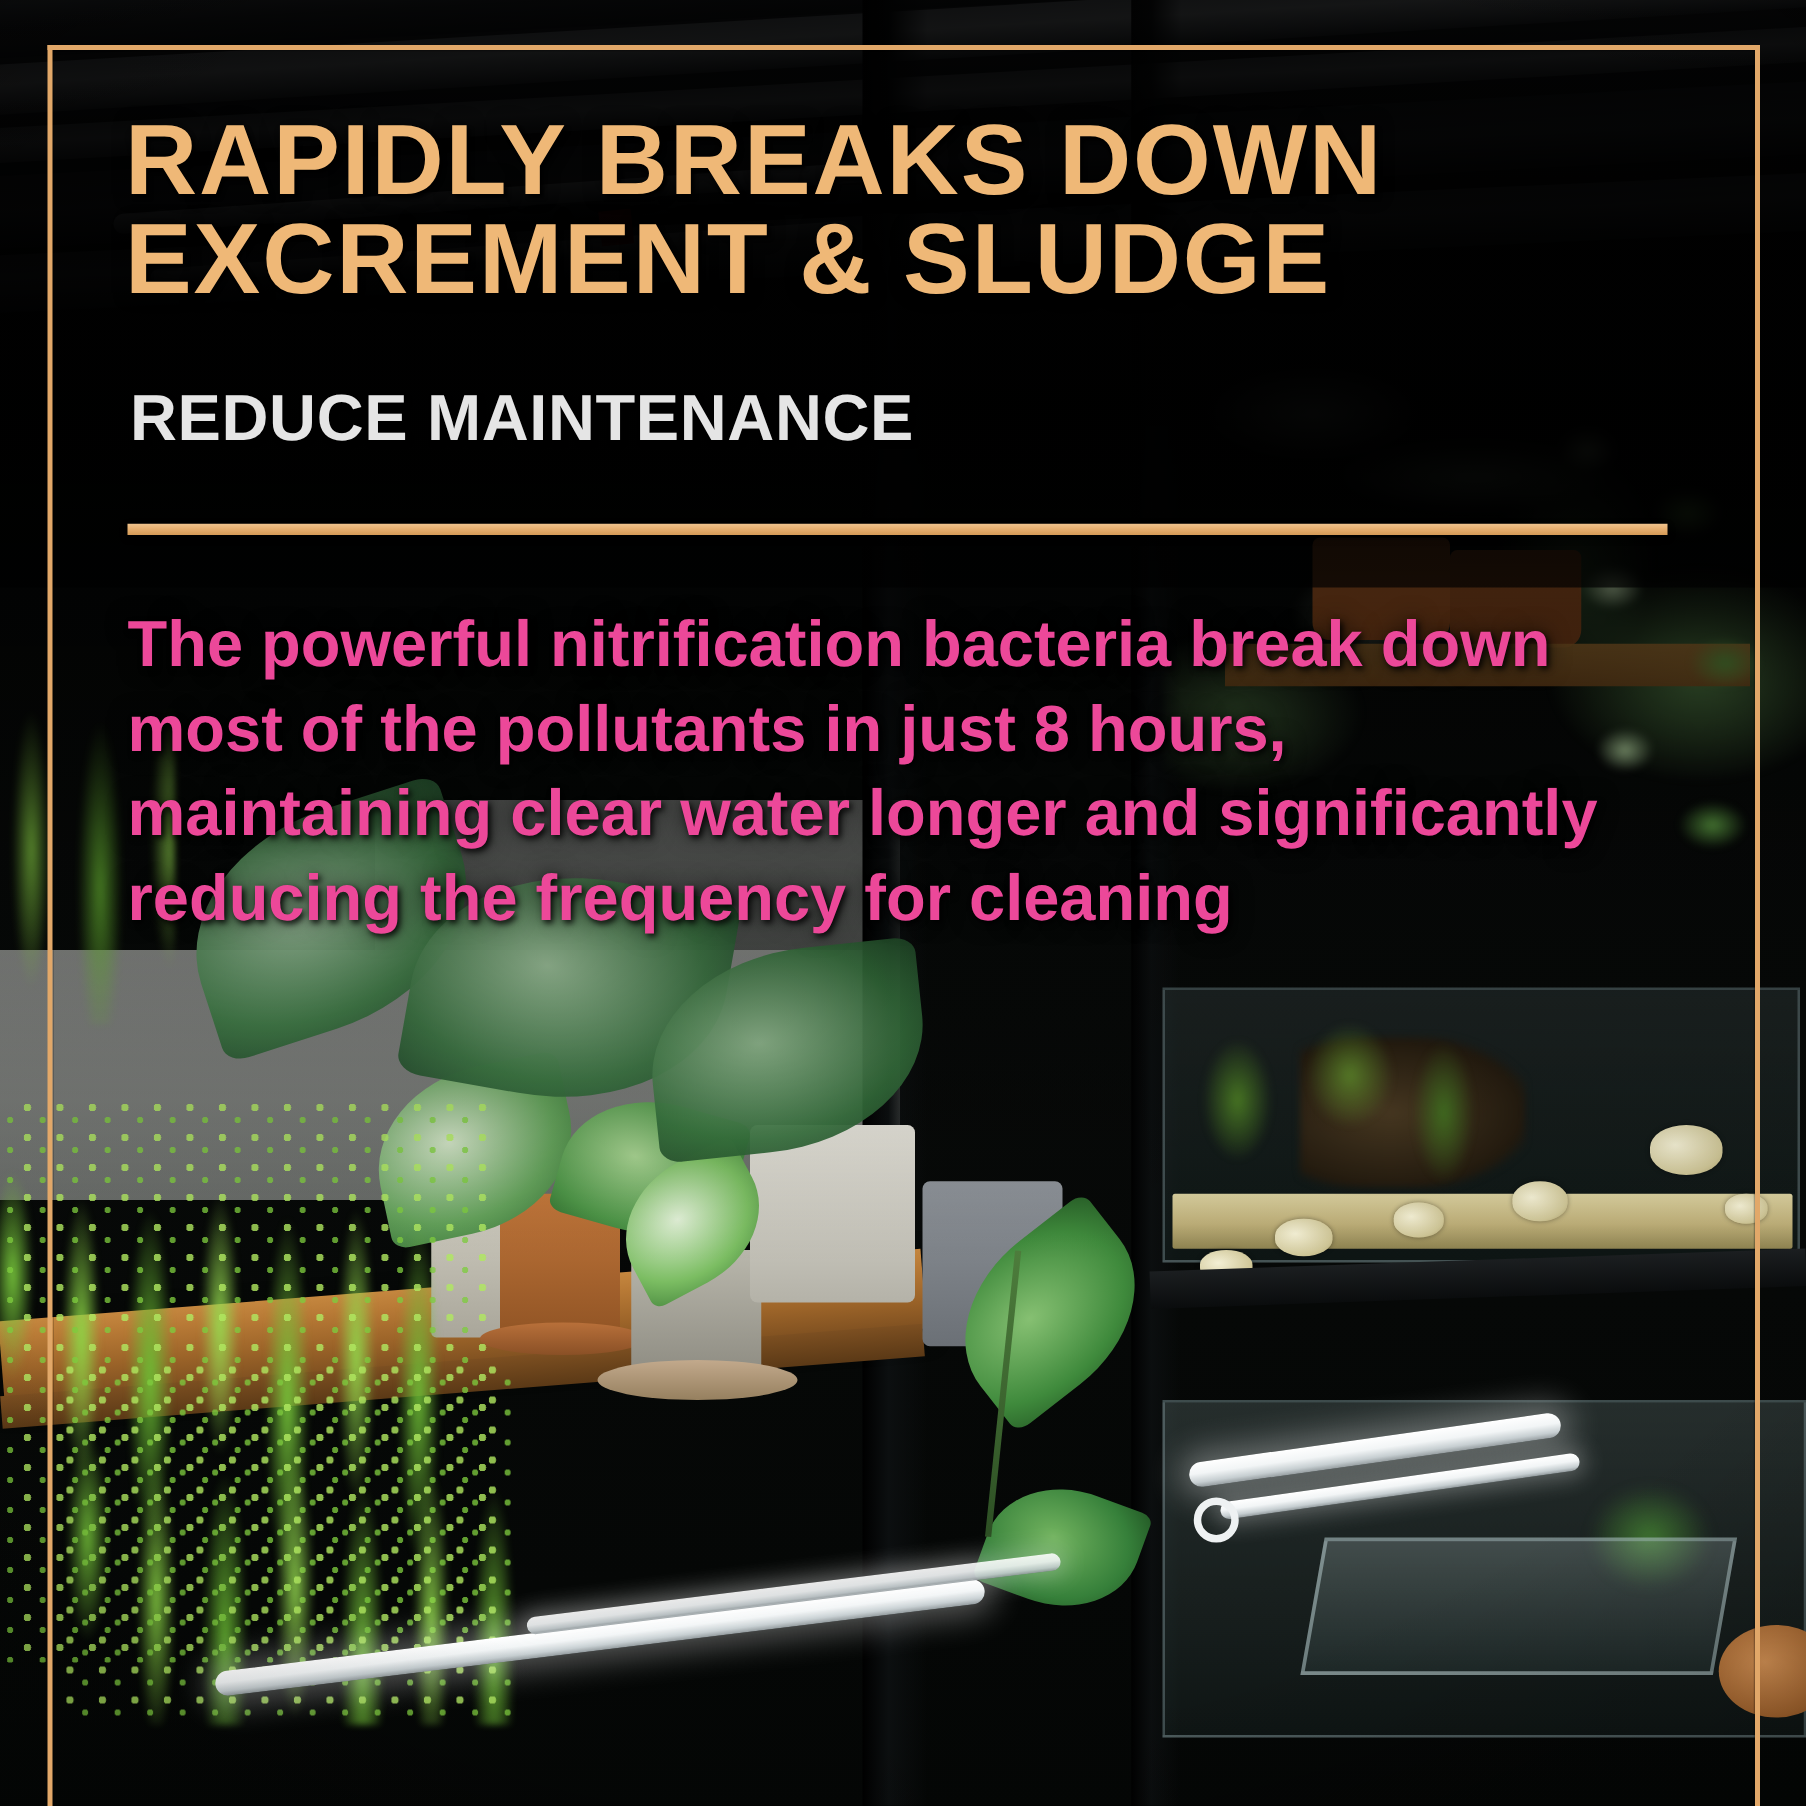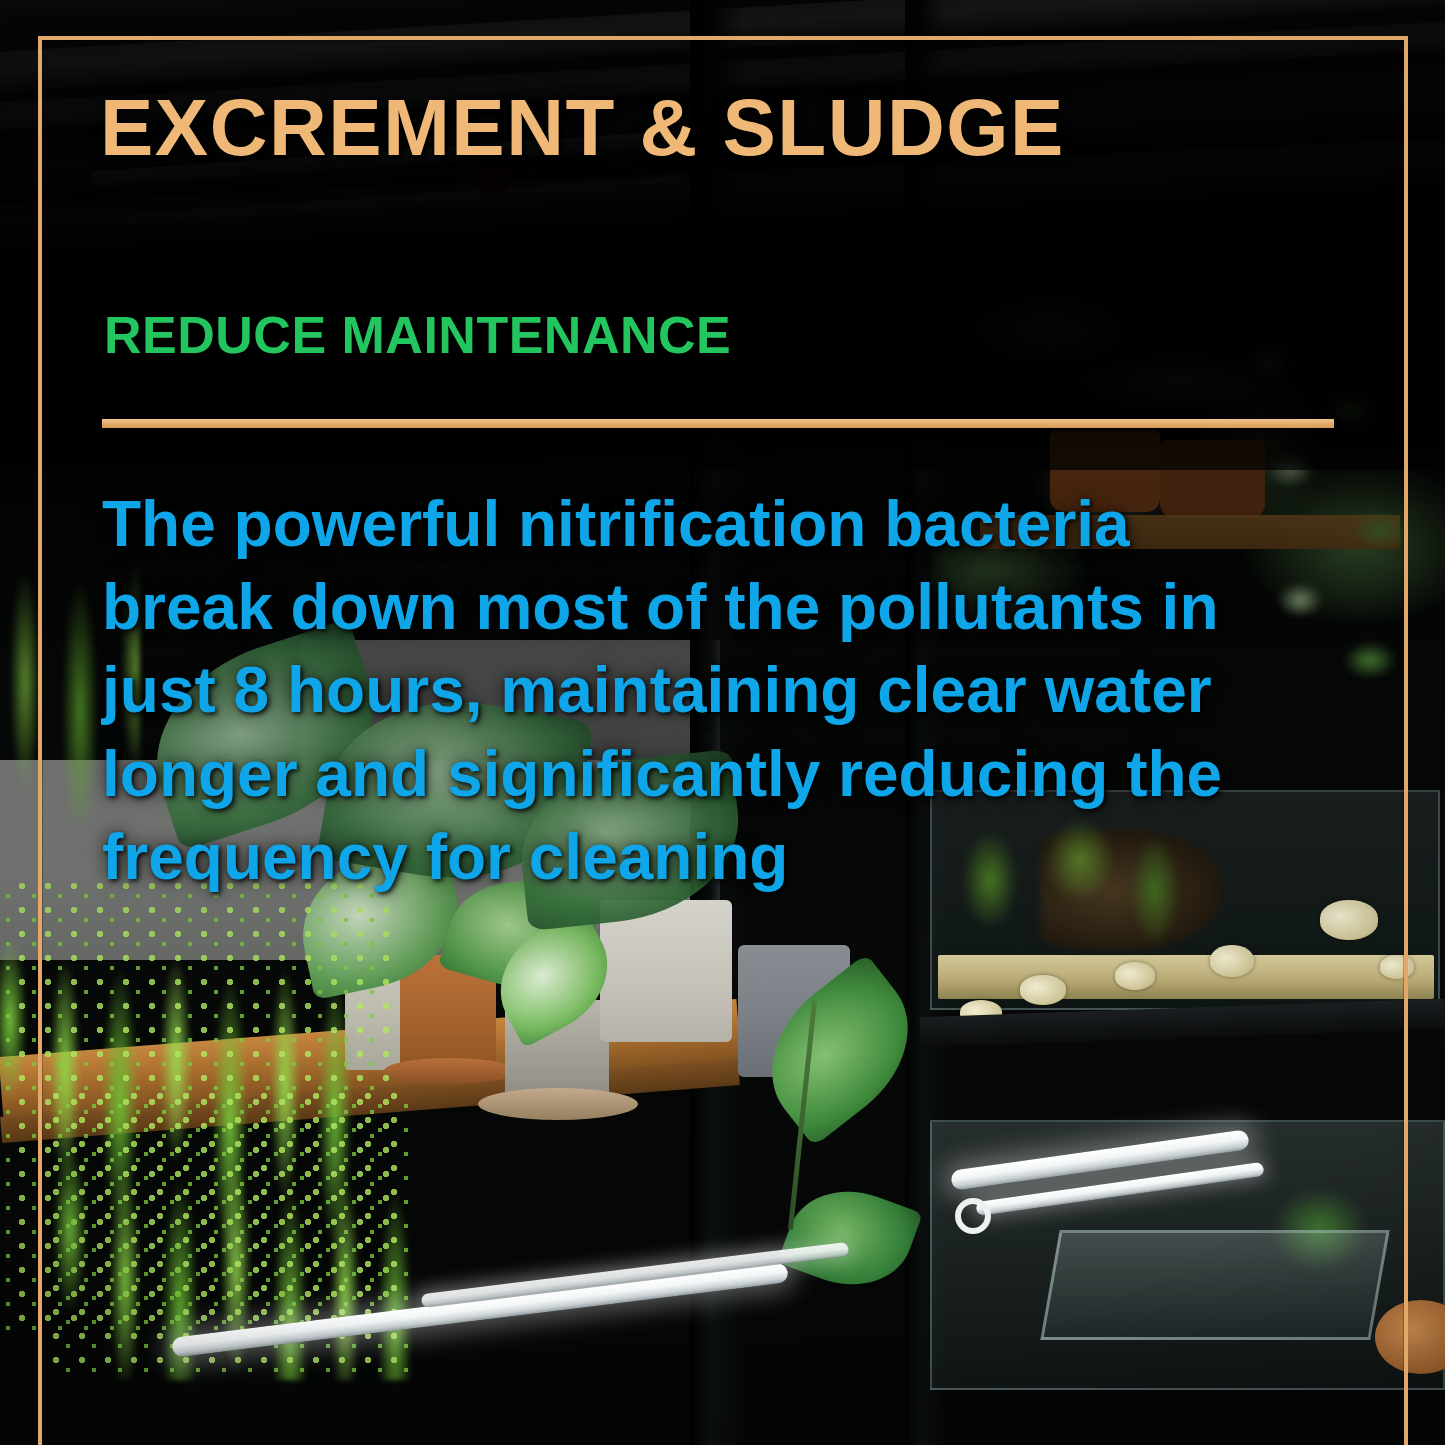--- a/index.html
+++ b/index.html
@@ -171,36 +171,36 @@
     color:#EFB877;
     font-size:80px;
     font-weight:bold;
     line-height:.99;
     letter-spacing:1.5px;
     text-shadow:3px 3px 3px rgba(0,0,0,.85), 0 0 14px rgba(0,0,0,.6);
     text-transform:uppercase;
   }
   .subhead{
     position:absolute; top:305px; left:4px;
-    color:#22c55e;
+    color:#e5e5e5;
     font-size:52px;
     font-weight:bold;
     letter-spacing:.5px;
     text-shadow:2px 2px 4px rgba(0,0,0,.9);
     text-transform:uppercase;
   }
   .divider{
     position:absolute; top:419px; left:2px; width:1232px; height:9px;
     background:linear-gradient(180deg,#F0C48E 0%,#E8B172 42%,#D49A56 100%);
     box-shadow:0 2px 5px rgba(0,0,0,.55);
   }
   .body{
     position:absolute; top:483px; left:2px; width:1215px;
-    color:#0ea5e9;
-    font-size:64px;
+    color:#ec4899;
+    font-size:52px;
     font-weight:bold;
     line-height:1.30;
     font-stretch:condensed;
     text-shadow:2px 2px 5px rgba(0,0,0,.92), 0 0 18px rgba(0,0,0,.7);
   }
 
   
   .footer{
     position:absolute; left:0; right:0; bottom:0; height:63px;
     background:linear-gradient(90deg,
@@ -346,20 +346,21 @@
     <div class="scrim-top"></div>
     <div class="scrim"></div>
     <div class="vignette"></div>
   </div>
 
   <div class="frame"></div>
 
   <div class="content">
 
     <div class="headline">
+      <div>RAPIDLY BREAKS DOWN</div>
       <div>EXCREMENT &amp; SLUDGE</div>
     </div>
 
     <div class="subhead">REDUCE MAINTENANCE</div>
 
     <div class="divider"></div>
 
     <div class="body">The powerful nitrification bacteria break down most of the pollutants in just 8 hours, maintaining clear water longer and significantly reducing the frequency for cleaning</div>
   </div>
 

